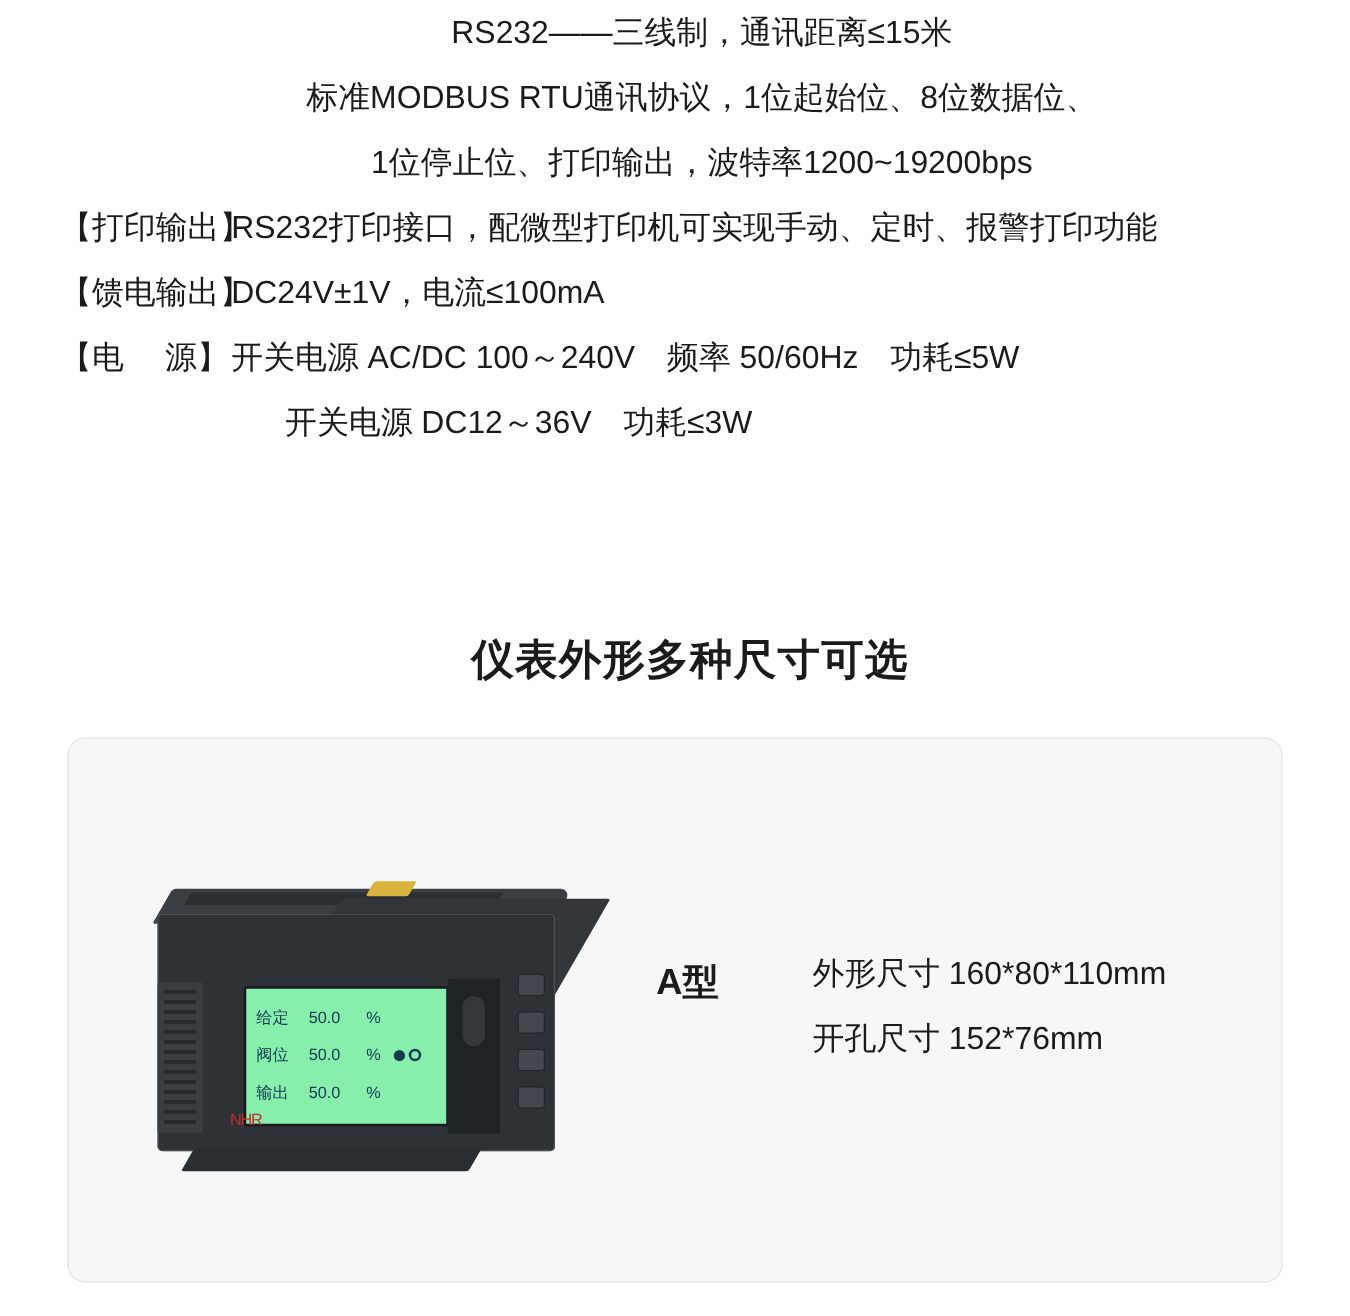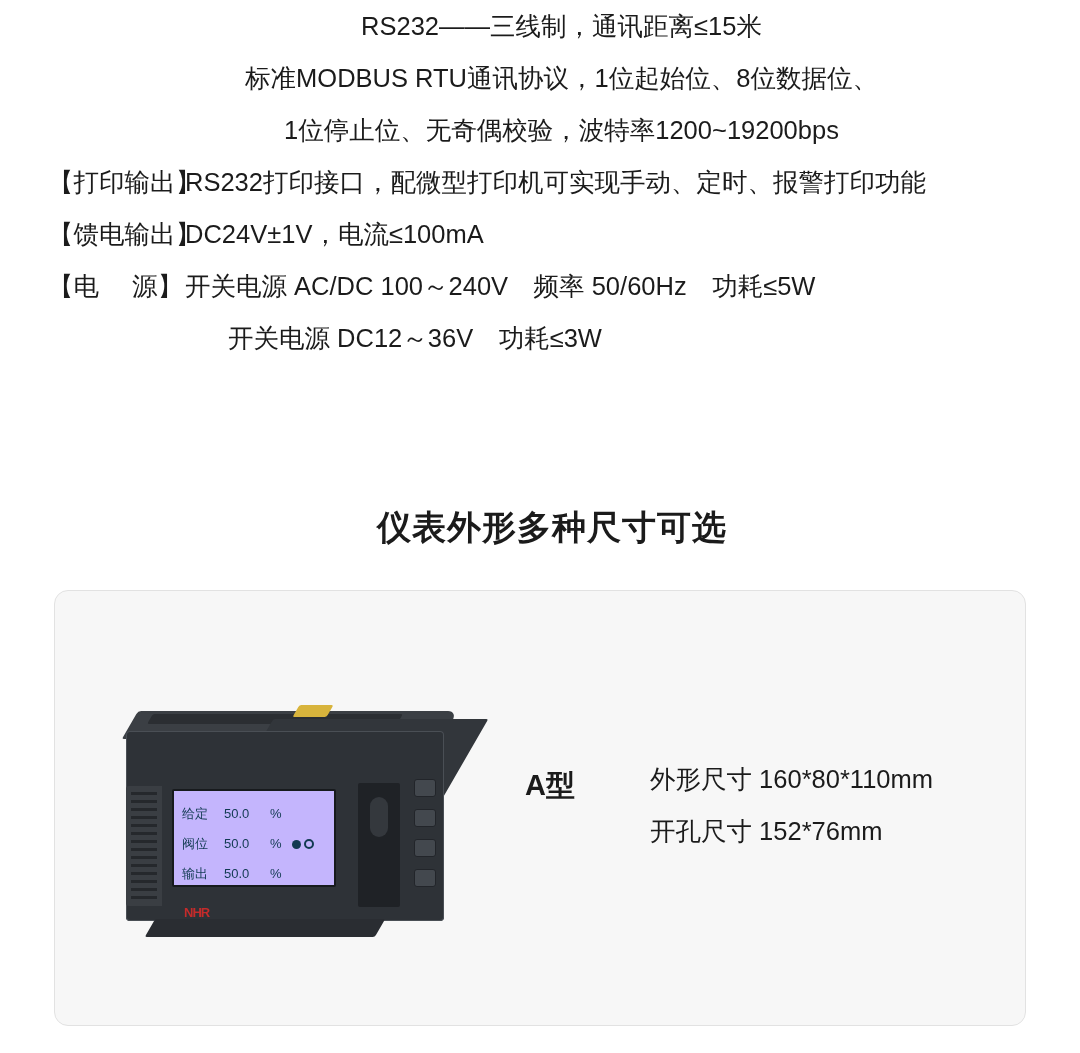--- a/index.html
+++ b/index.html
@@ -163,25 +163,25 @@
   .vent i {
     position: absolute;
     left: 5px;
     width: 26px;
     height: 3px;
     background: #25282c;
     display: block;
   }
   .screen {
     position: absolute;
-    left: 46px;
+    left: 69px;
     top: 58px;
     width: 164px;
-    height: 98px;
-    background: #c4b5fd;
+    height: 112px;
+    background: #86efac;
     border: 2px solid #171a1d;
     border-radius: 2px;
     padding: 8px 6px 0 8px;
   }
   .screen-row {
     display: flex;
     align-items: center;
     font-size: 13px;
     color: #123a52;
     line-height: 30px;
@@ -200,23 +200,23 @@
   .screen-ring {
     width: 10px;
     height: 10px;
     border-radius: 50%;
     border: 2px solid #123a52;
     margin-left: 3px;
   }
   .brand {
     position: absolute;
     left: 58px;
-    top: 174px;
+    top: 157px;
     font-size: 13px;
-    font-weight: bold;
+    font-weight: normal;
     color: #c42b2b;
     letter-spacing: -1px;
   }
   .mid-module {
     position: absolute;
     left: 232px;
     top: 52px;
     width: 42px;
     height: 124px;
     background: #1f2226;
@@ -264,21 +264,21 @@
 
   <div class="spec-line indent-center">
     <span>RS232——三线制，通讯距离≤15米</span>
   </div>
 
   <div class="spec-line indent-center">
     <span>标准MODBUS RTU通讯协议，1位起始位、8位数据位、</span>
   </div>
 
   <div class="spec-line indent-center">
-    <span>1位停止位、无奇偶校验，波特率1200~19200bps</span>
+    <span>1位停止位、打印输出，波特率1200~19200bps</span>
   </div>
 
   <div class="spec-line">
     <span class="spec-label">【打印输出】</span>
     <span class="spec-value">RS232打印接口，配微型打印机可实现手动、定时、报警打印功能</span>
   </div>
 
   <div class="spec-line">
     <span class="spec-label">【馈电输出】</span>
     <span class="spec-value">DC24V±1V，电流≤100mA</span>

